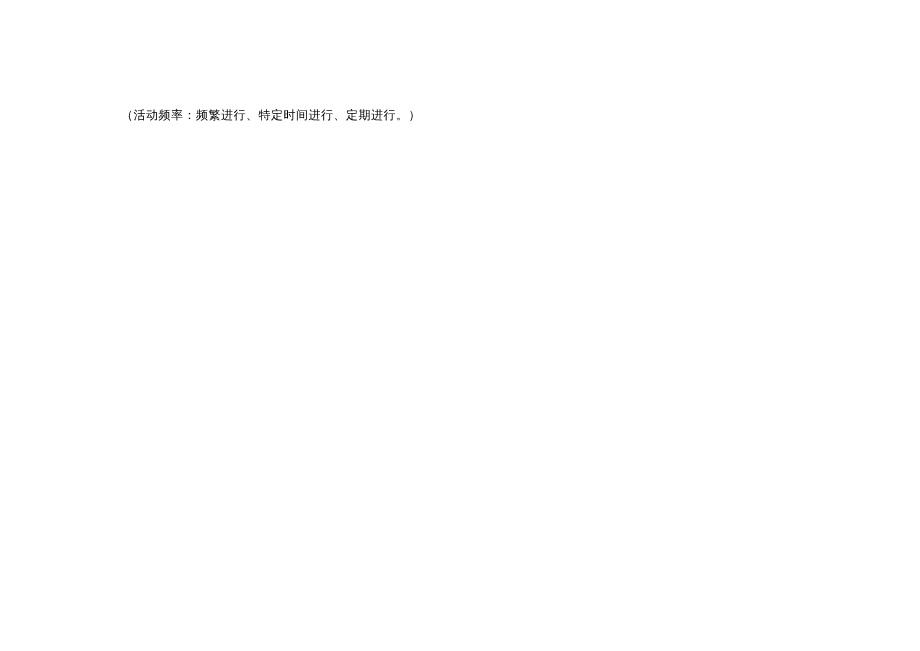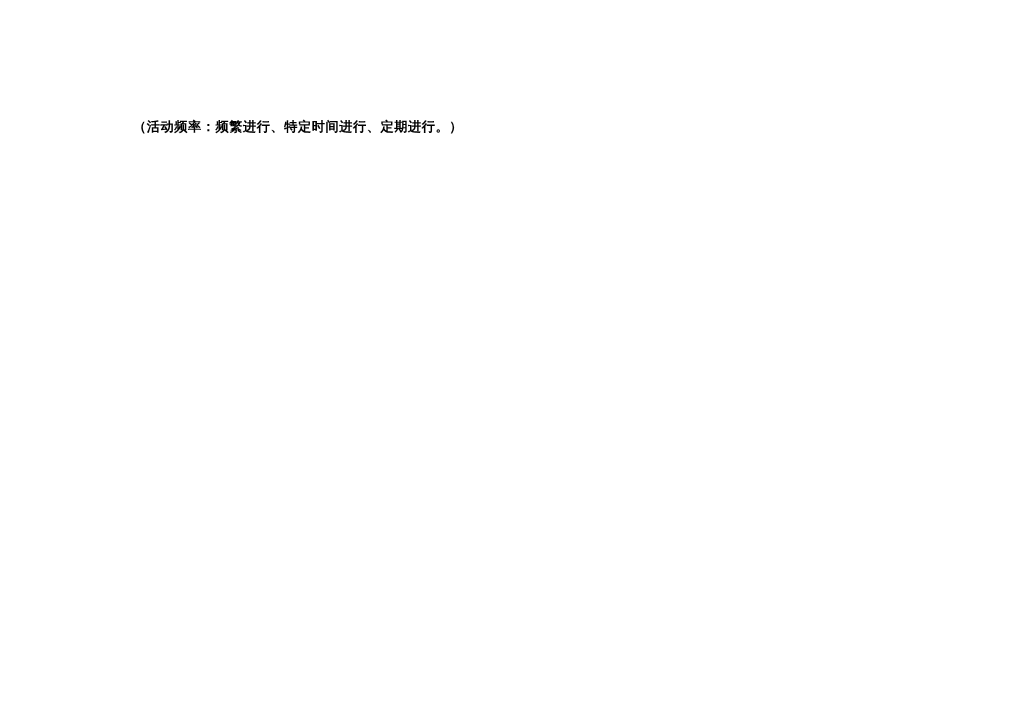--- a/index.html
+++ b/index.html
@@ -7,21 +7,20 @@
       padding: 0;
       width: 920px;
       height: 651px;
       background-color: #ffffff;
       font-family: "SimSun", "宋体", serif;
     }
     .page {
       width: 100%;
       height: 100%;
       position: relative;
-      font-weight: bold;
     }
     .content-line {
       position: absolute;
       top: 107px;
       left: 121px;
       font-size: 12px;
       color: #000000;
       letter-spacing: 0.5px;
       white-space: nowrap;
     }

